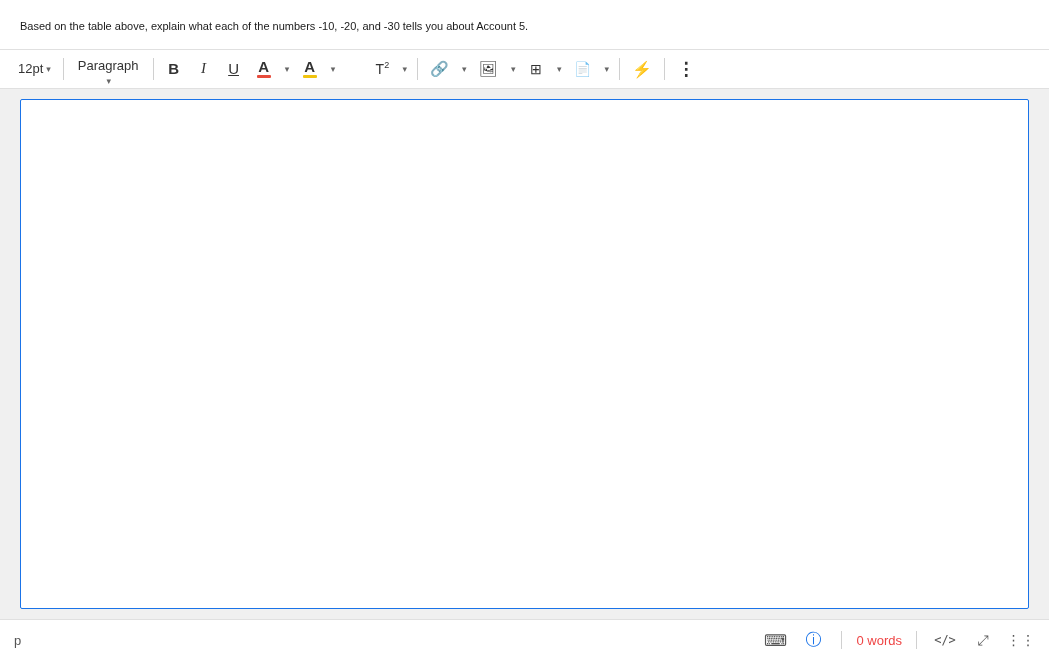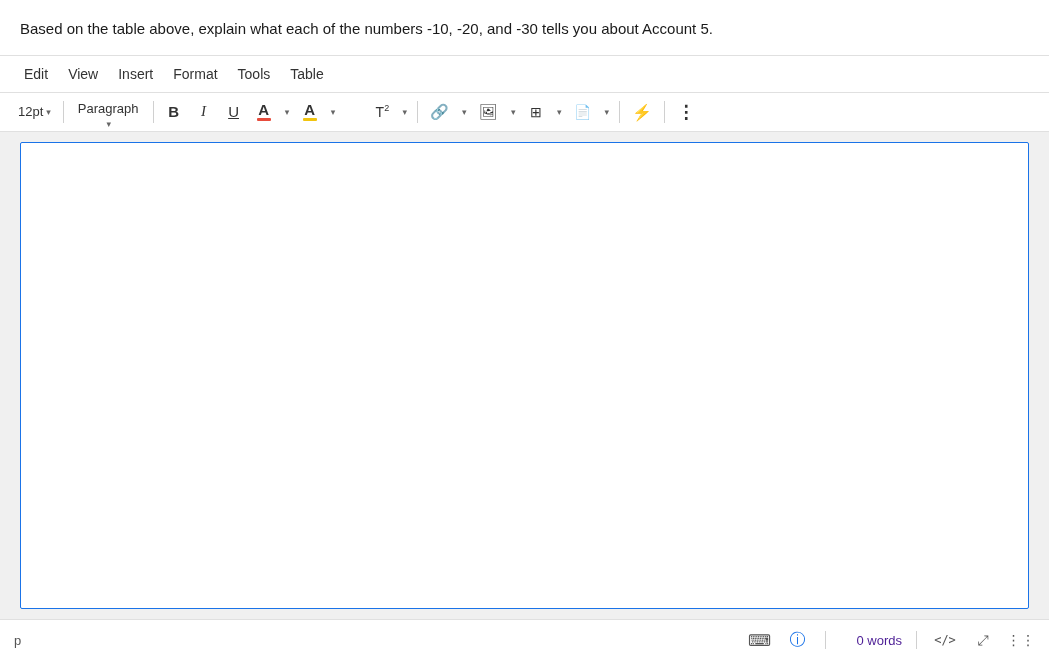--- a/index.html
+++ b/index.html
@@ -9,21 +9,21 @@
       width: 1049px;
       height: 660px;
       overflow: hidden;
       display: flex;
       flex-direction: column;
     }
 
     .question-bar {
       background: #ffffff;
       padding: 18px 20px 14px 20px;
-      font-size: 15px;
+      font-size: 11px;
       color: #1a1a1a;
       line-height: 1.5;
       border-bottom: 1px solid #e0e0e0;
     }
 
     .editor-wrapper {
       background: #f0f0f0;
       flex: 1;
       display: flex;
       flex-direction: column;
@@ -219,41 +219,32 @@
       border: none;
       background: transparent;
       cursor: pointer;
       border-radius: 3px;
       color: #555;
       font-size: 14px;
     }
 
     .word-count {
       font-size: 13px;
-      color: #4c1d95;
-      margin-left: 16px;
+      color: #ef4444;
     }
   </style>
 </head>
 <body>
 
 <div class="question-bar">
   <span>Based on the table above, explain what each of the numbers -10, -20, and -30 tells you about Account 5.</span>
 </div>
 
 <div class="editor-wrapper">
 
-  <div class="menu-bar">
-    <div class="menu-item">Edit</div>
-    <div class="menu-item">View</div>
-    <div class="menu-item">Insert</div>
-    <div class="menu-item">Format</div>
-    <div class="menu-item">Tools</div>
-    <div class="menu-item">Table</div>
-  </div>
 
   <div class="toolbar">
 
     <div class="toolbar-group">
       <button class="font-size-btn">
         <span>12pt</span>
         <span class="chevron">▾</span>
       </button>
     </div>
 

